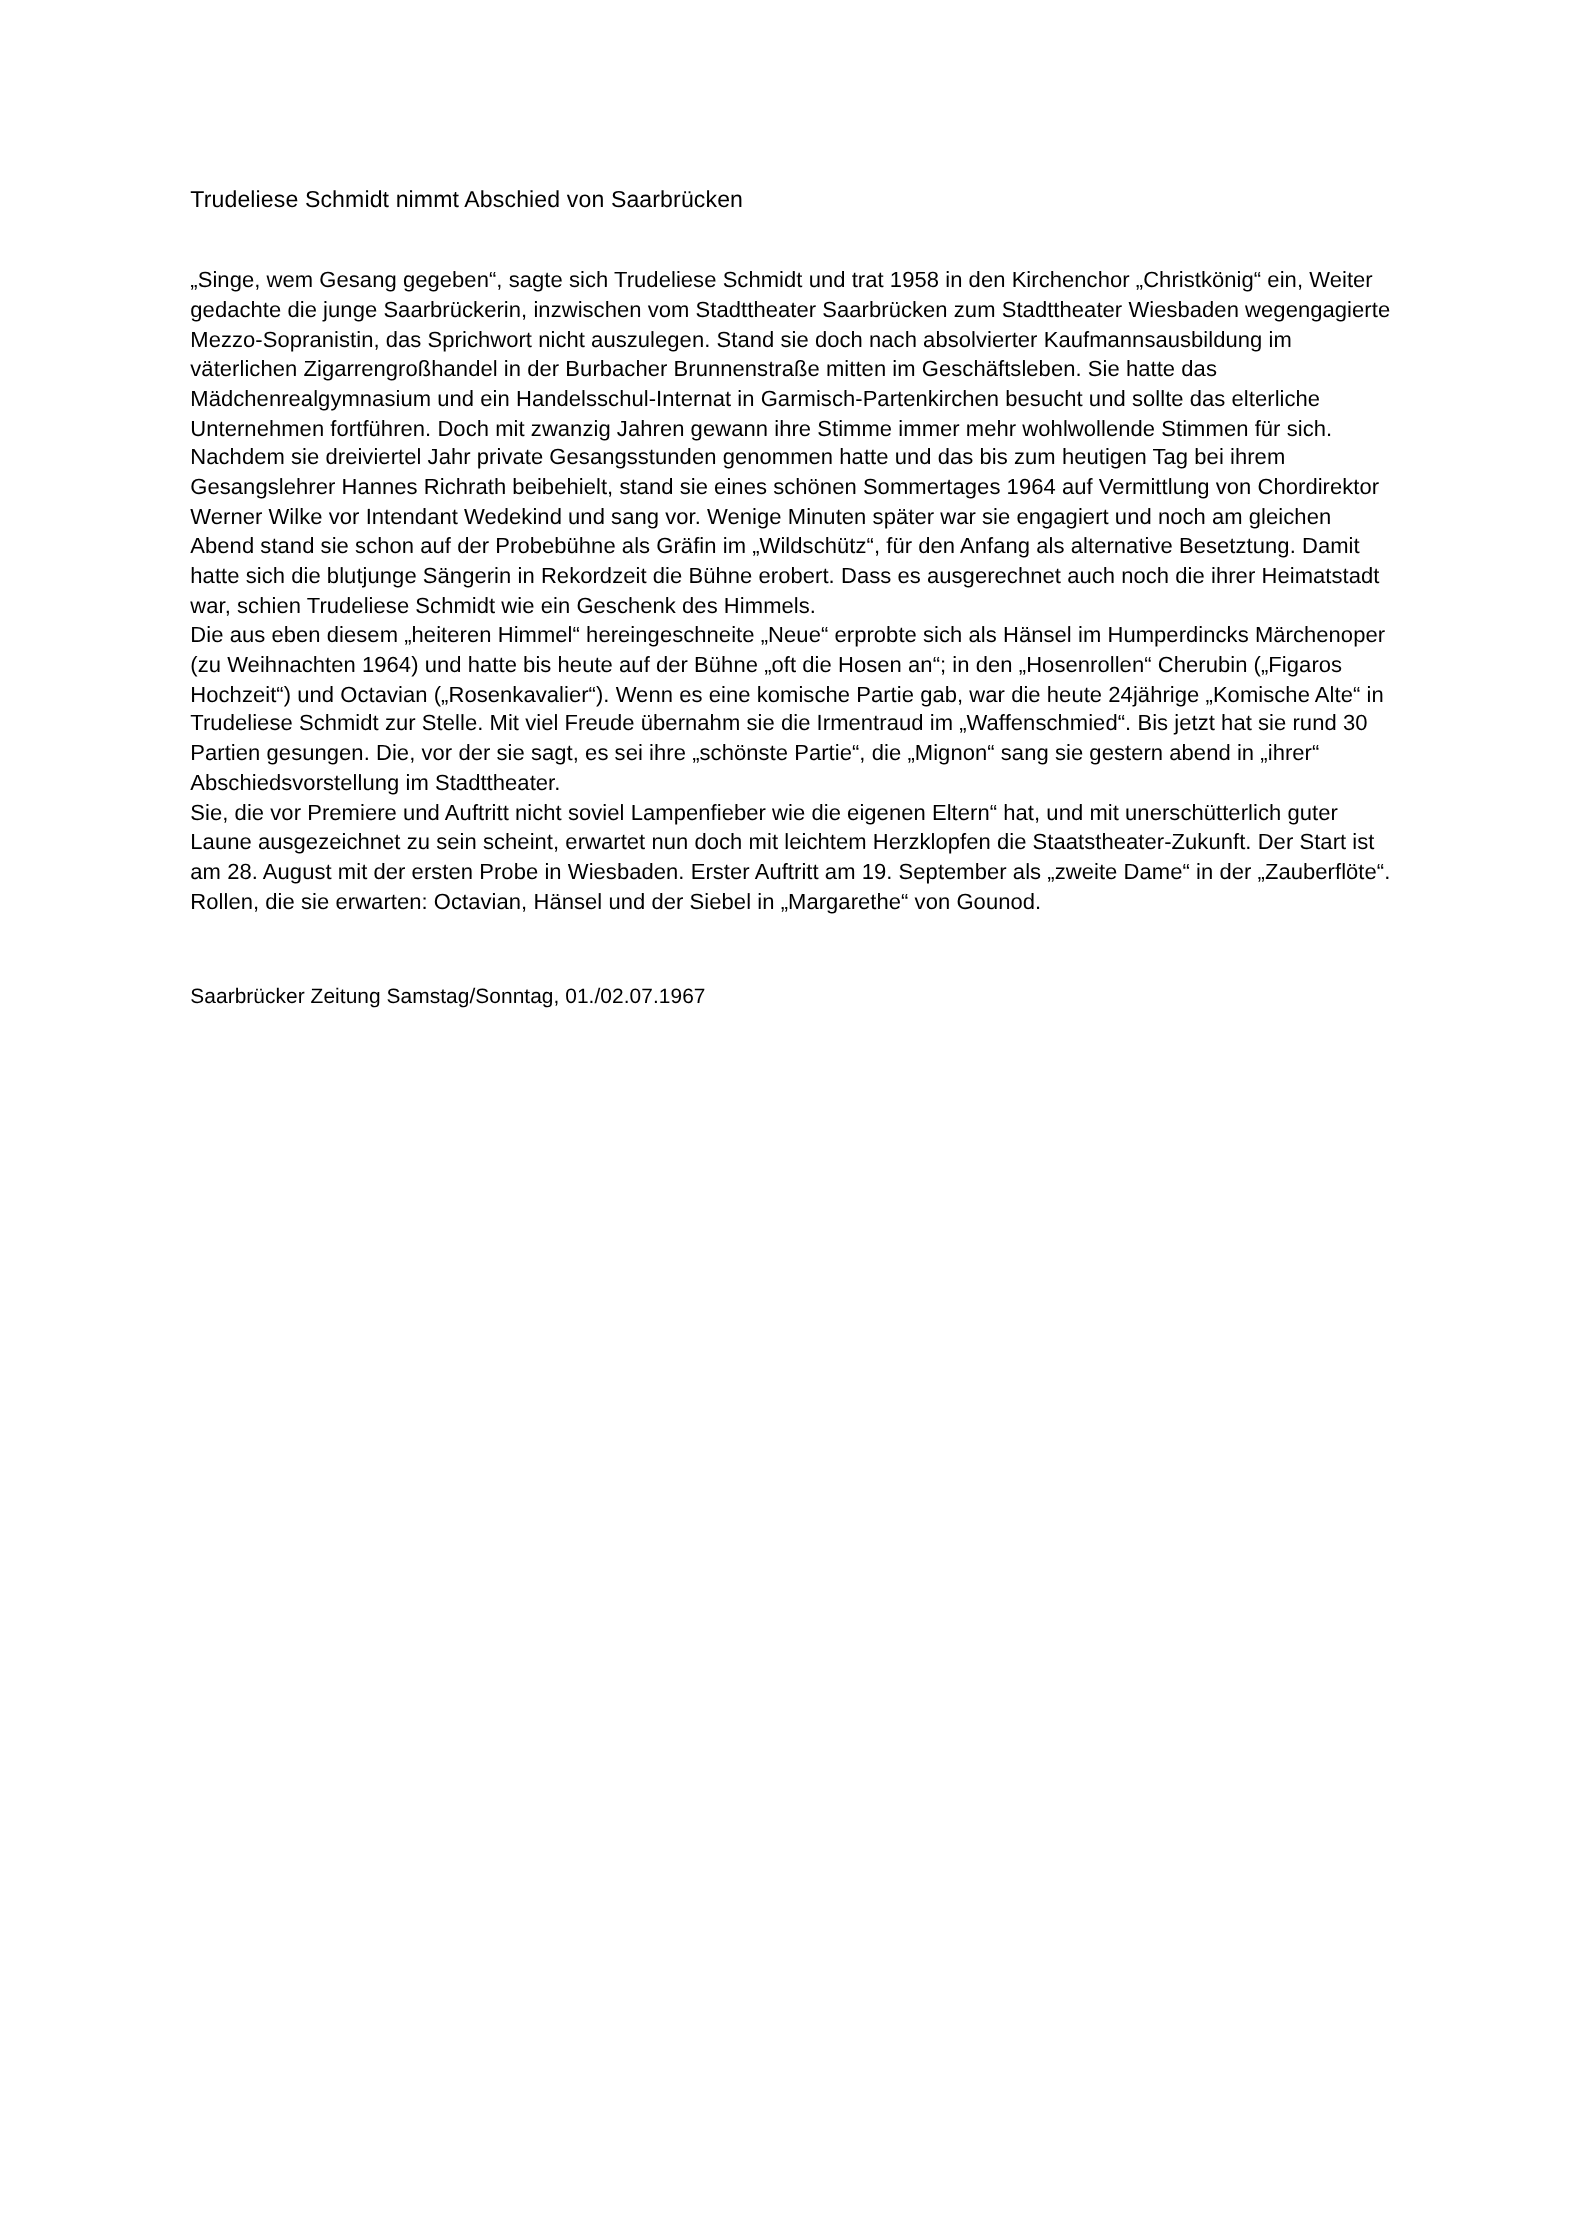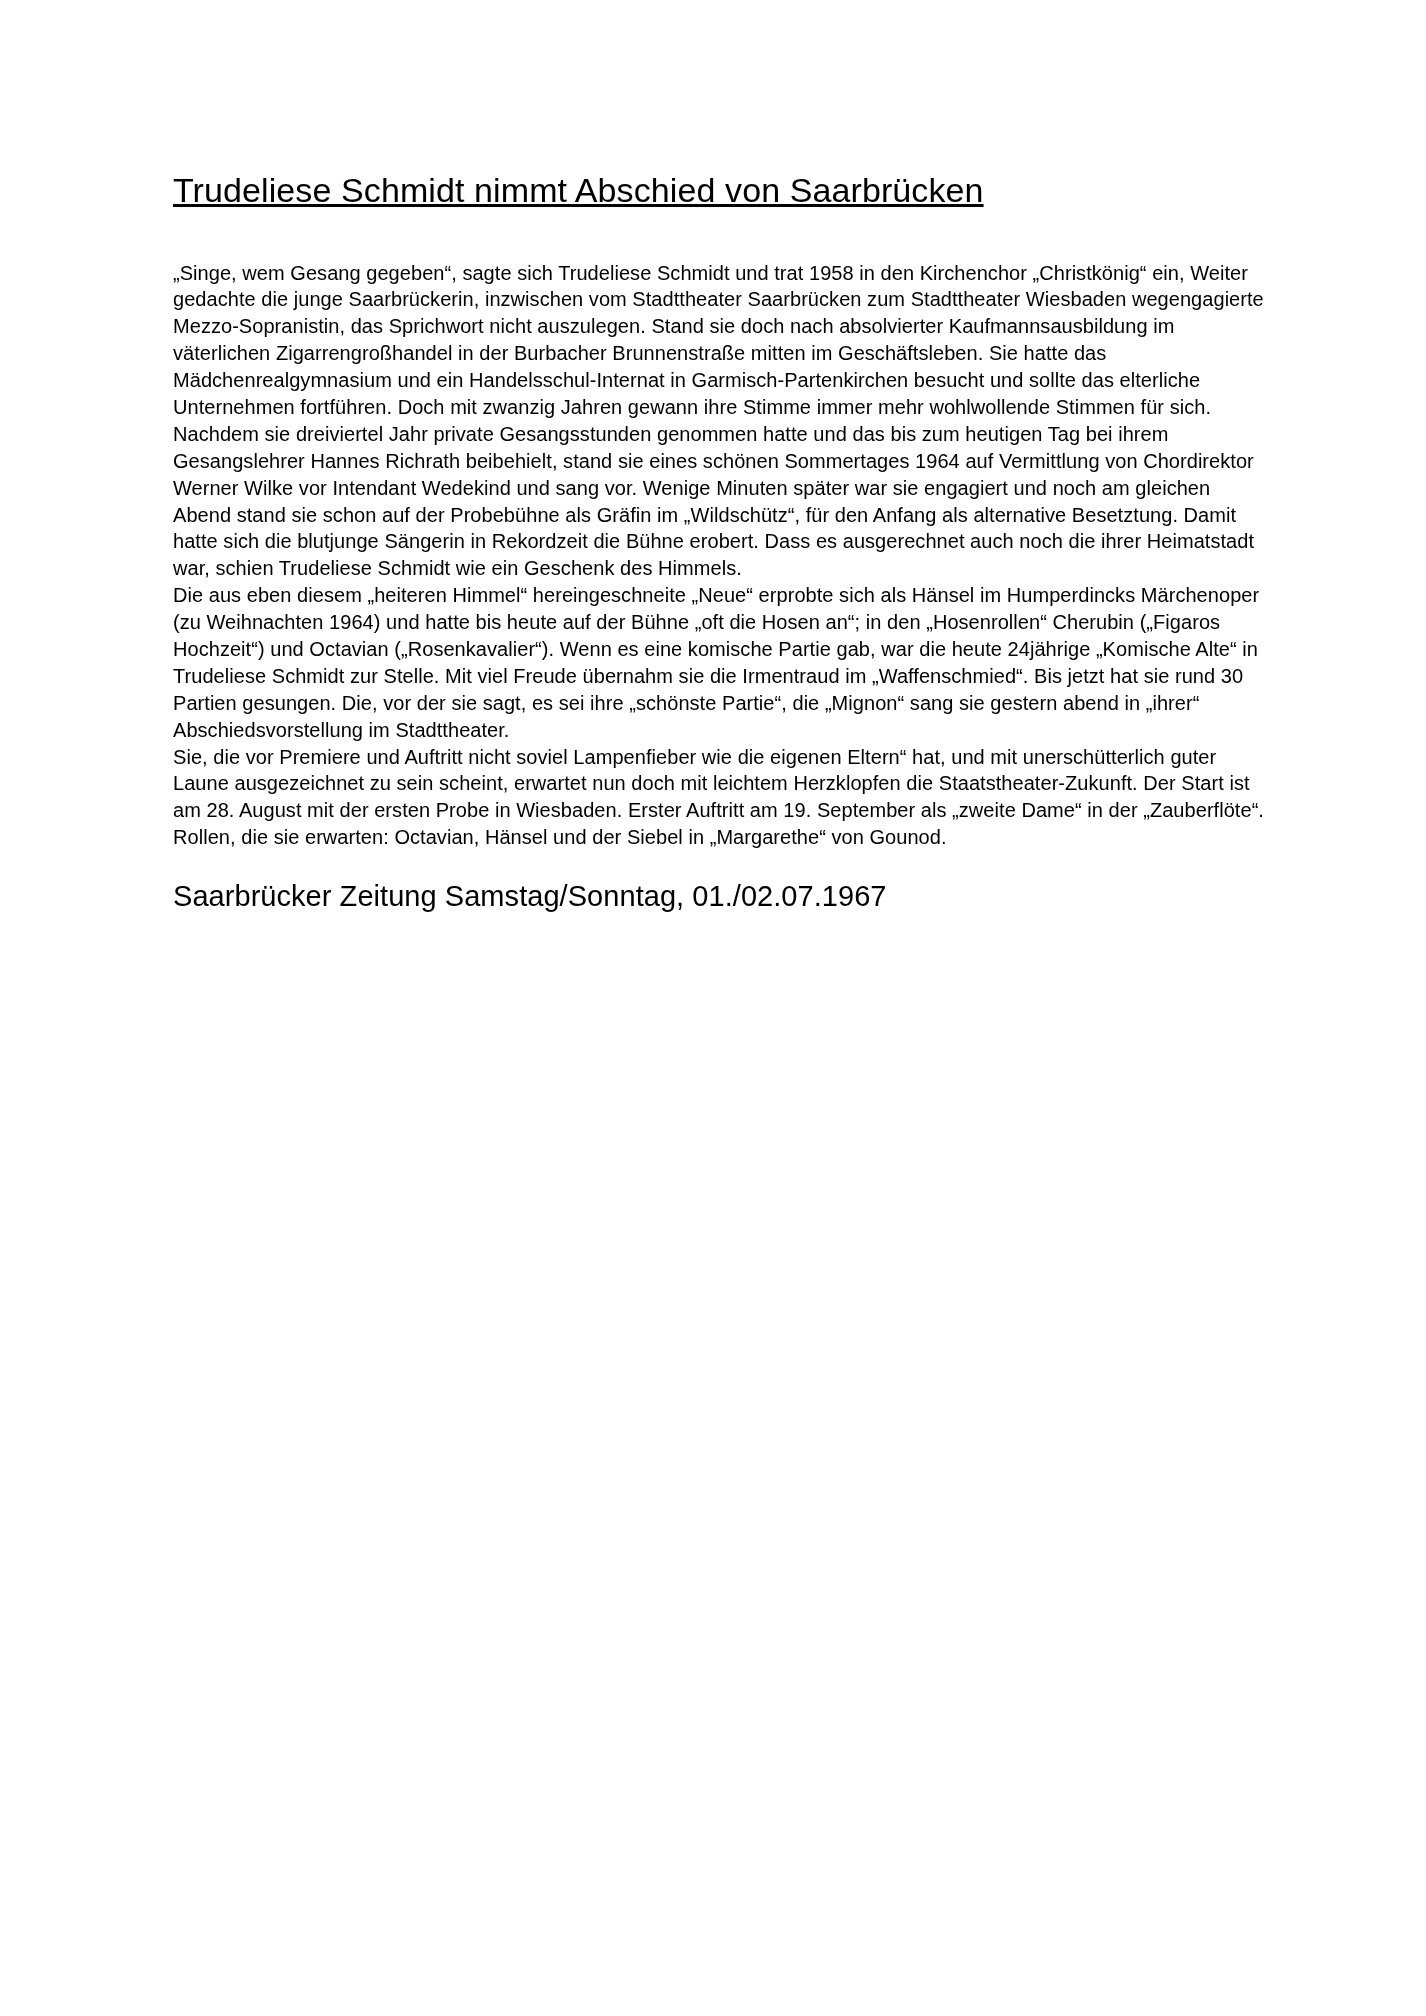--- a/index.html
+++ b/index.html
@@ -21,41 +21,40 @@
     background: #ffffff;
     box-sizing: border-box;
   }
   .content {
     position: absolute;
     left: 173px;
     top: 168px;
     width: 1095px;
   }
   .doc-title {
-    font-size: 34px;
+    font-size: 21px;
     line-height: 1.34;
     font-weight: 400;
     margin: 0 0 46px 0;
     letter-spacing: 0.1px;
-    text-decoration: underline;
   }
   .body-block {
     font-size: 20px;
     line-height: 1.345;
     letter-spacing: 0.05px;
     text-align: left;
   }
   .body-block p {
     margin: 0;
   }
   .source-line {
-    font-size: 29px;
+    font-size: 19px;
     line-height: 1.345;
     letter-spacing: 0.05px;
-    margin-top: 26px;
+    margin-top: 60px;
   }
 </style>
 </head>
 <body>
 
 <div class="page">
   <div class="content">
 
     <h1 class="doc-title">Trudeliese Schmidt nimmt Abschied von Saarbrücken</h1>
 

